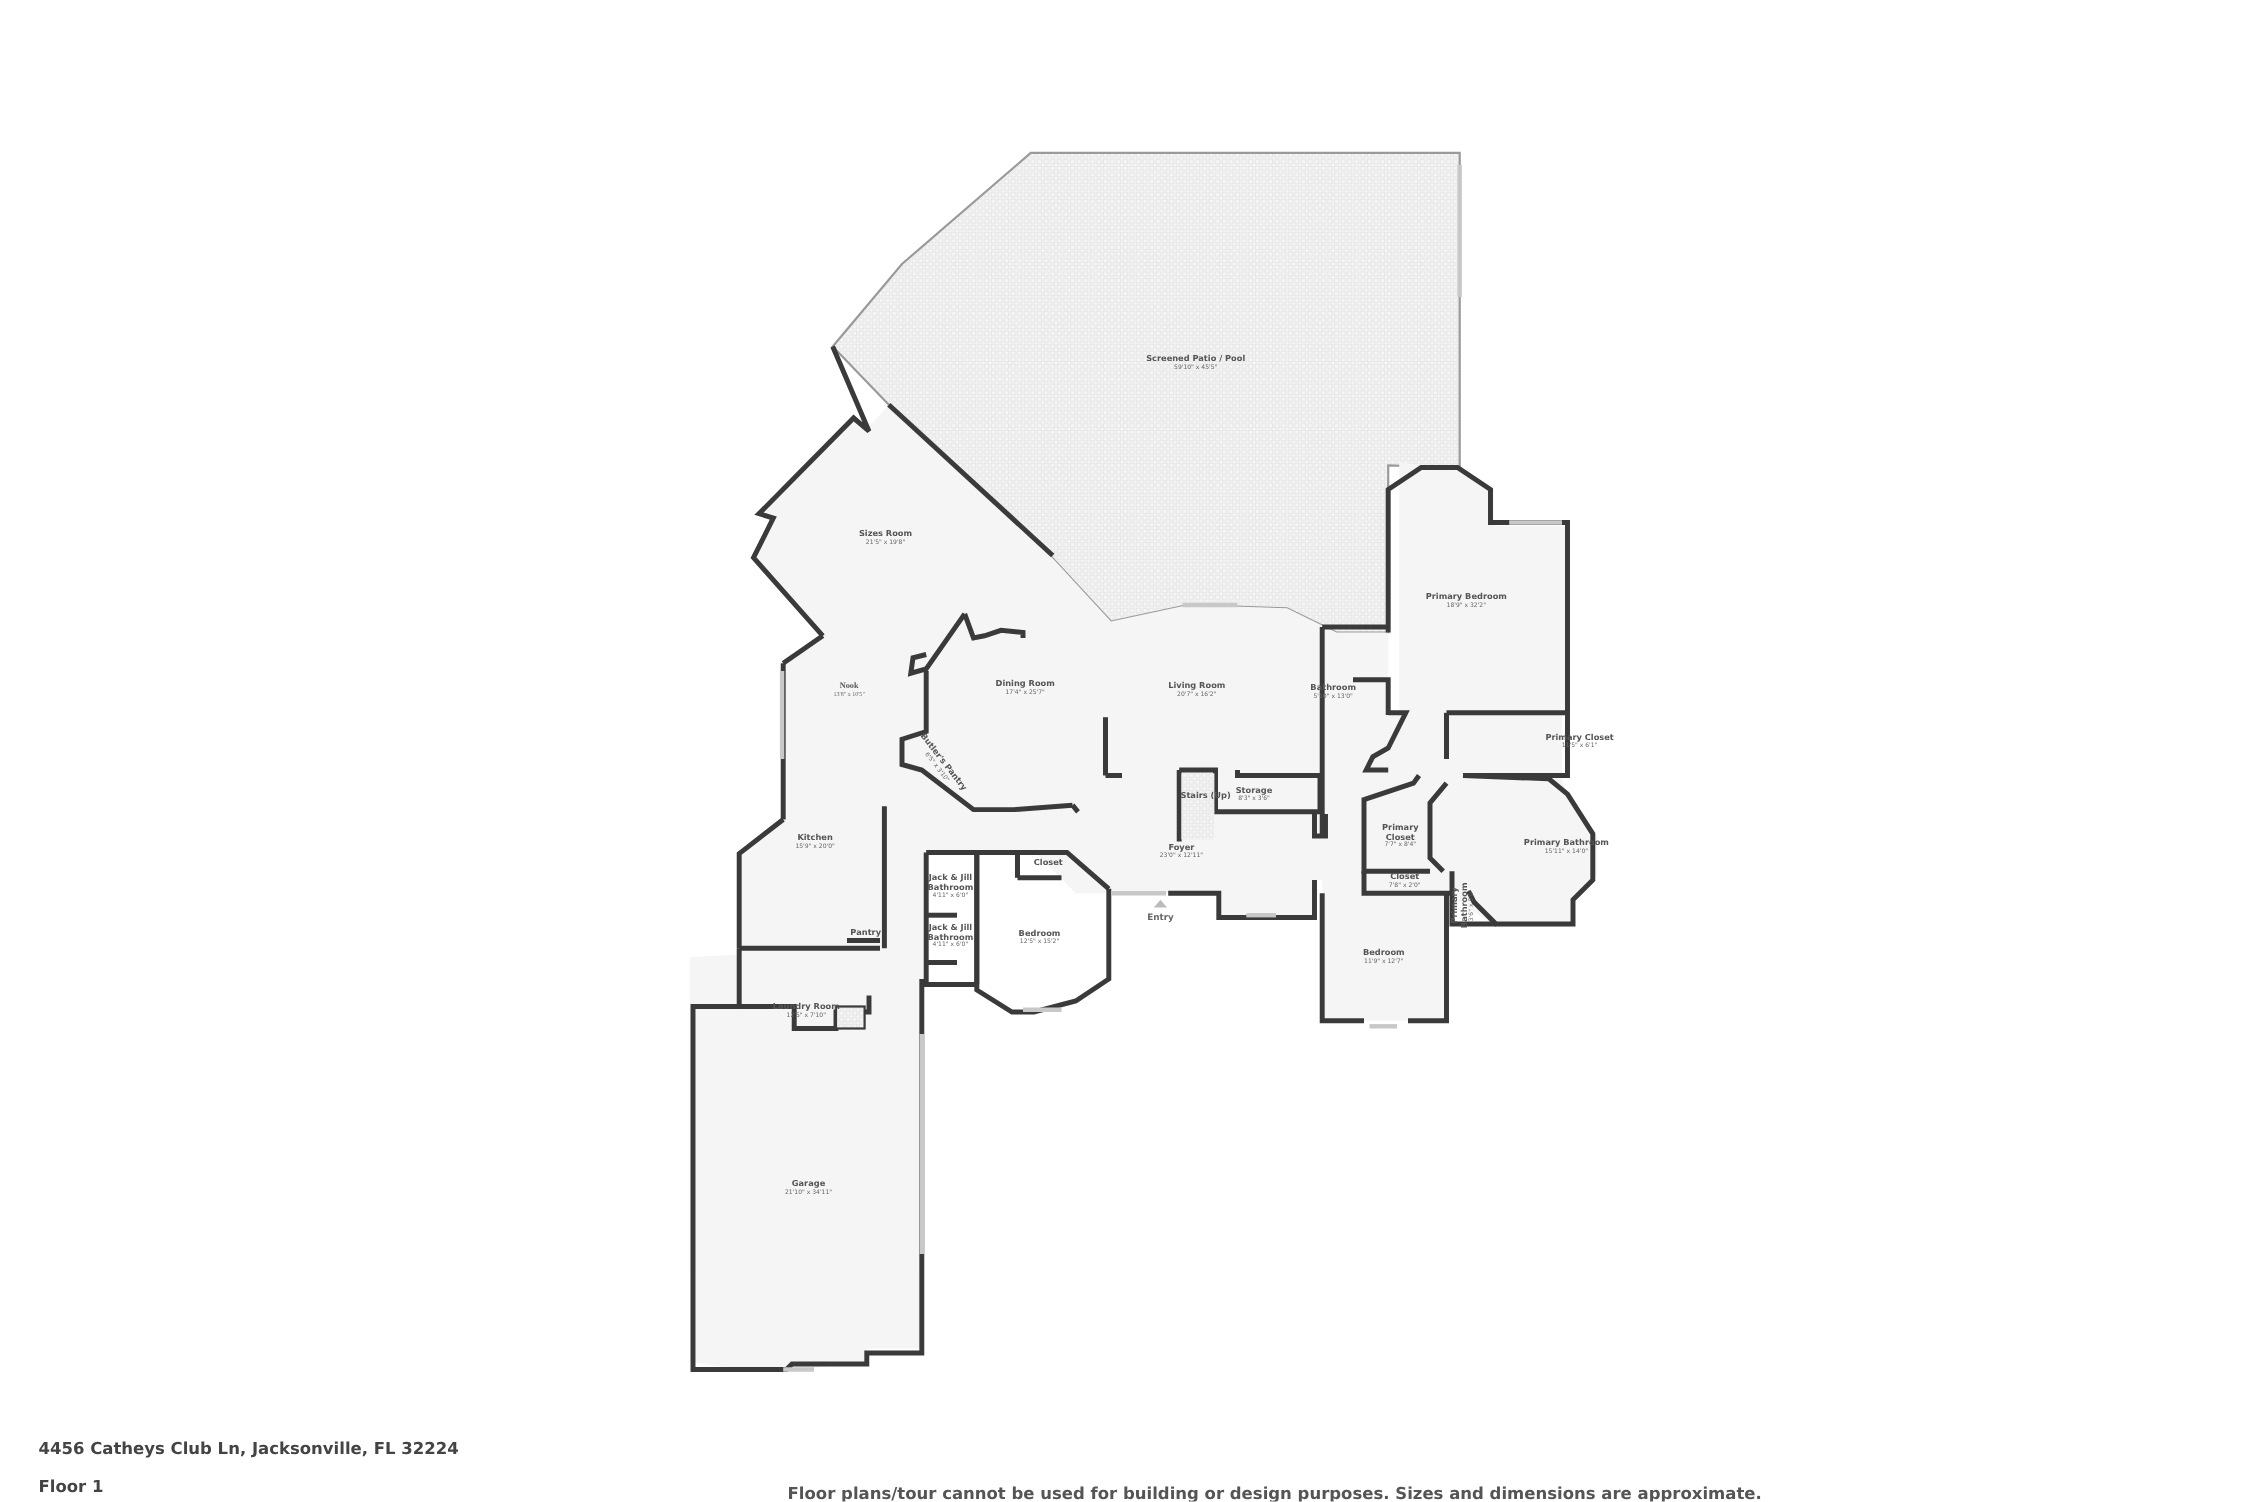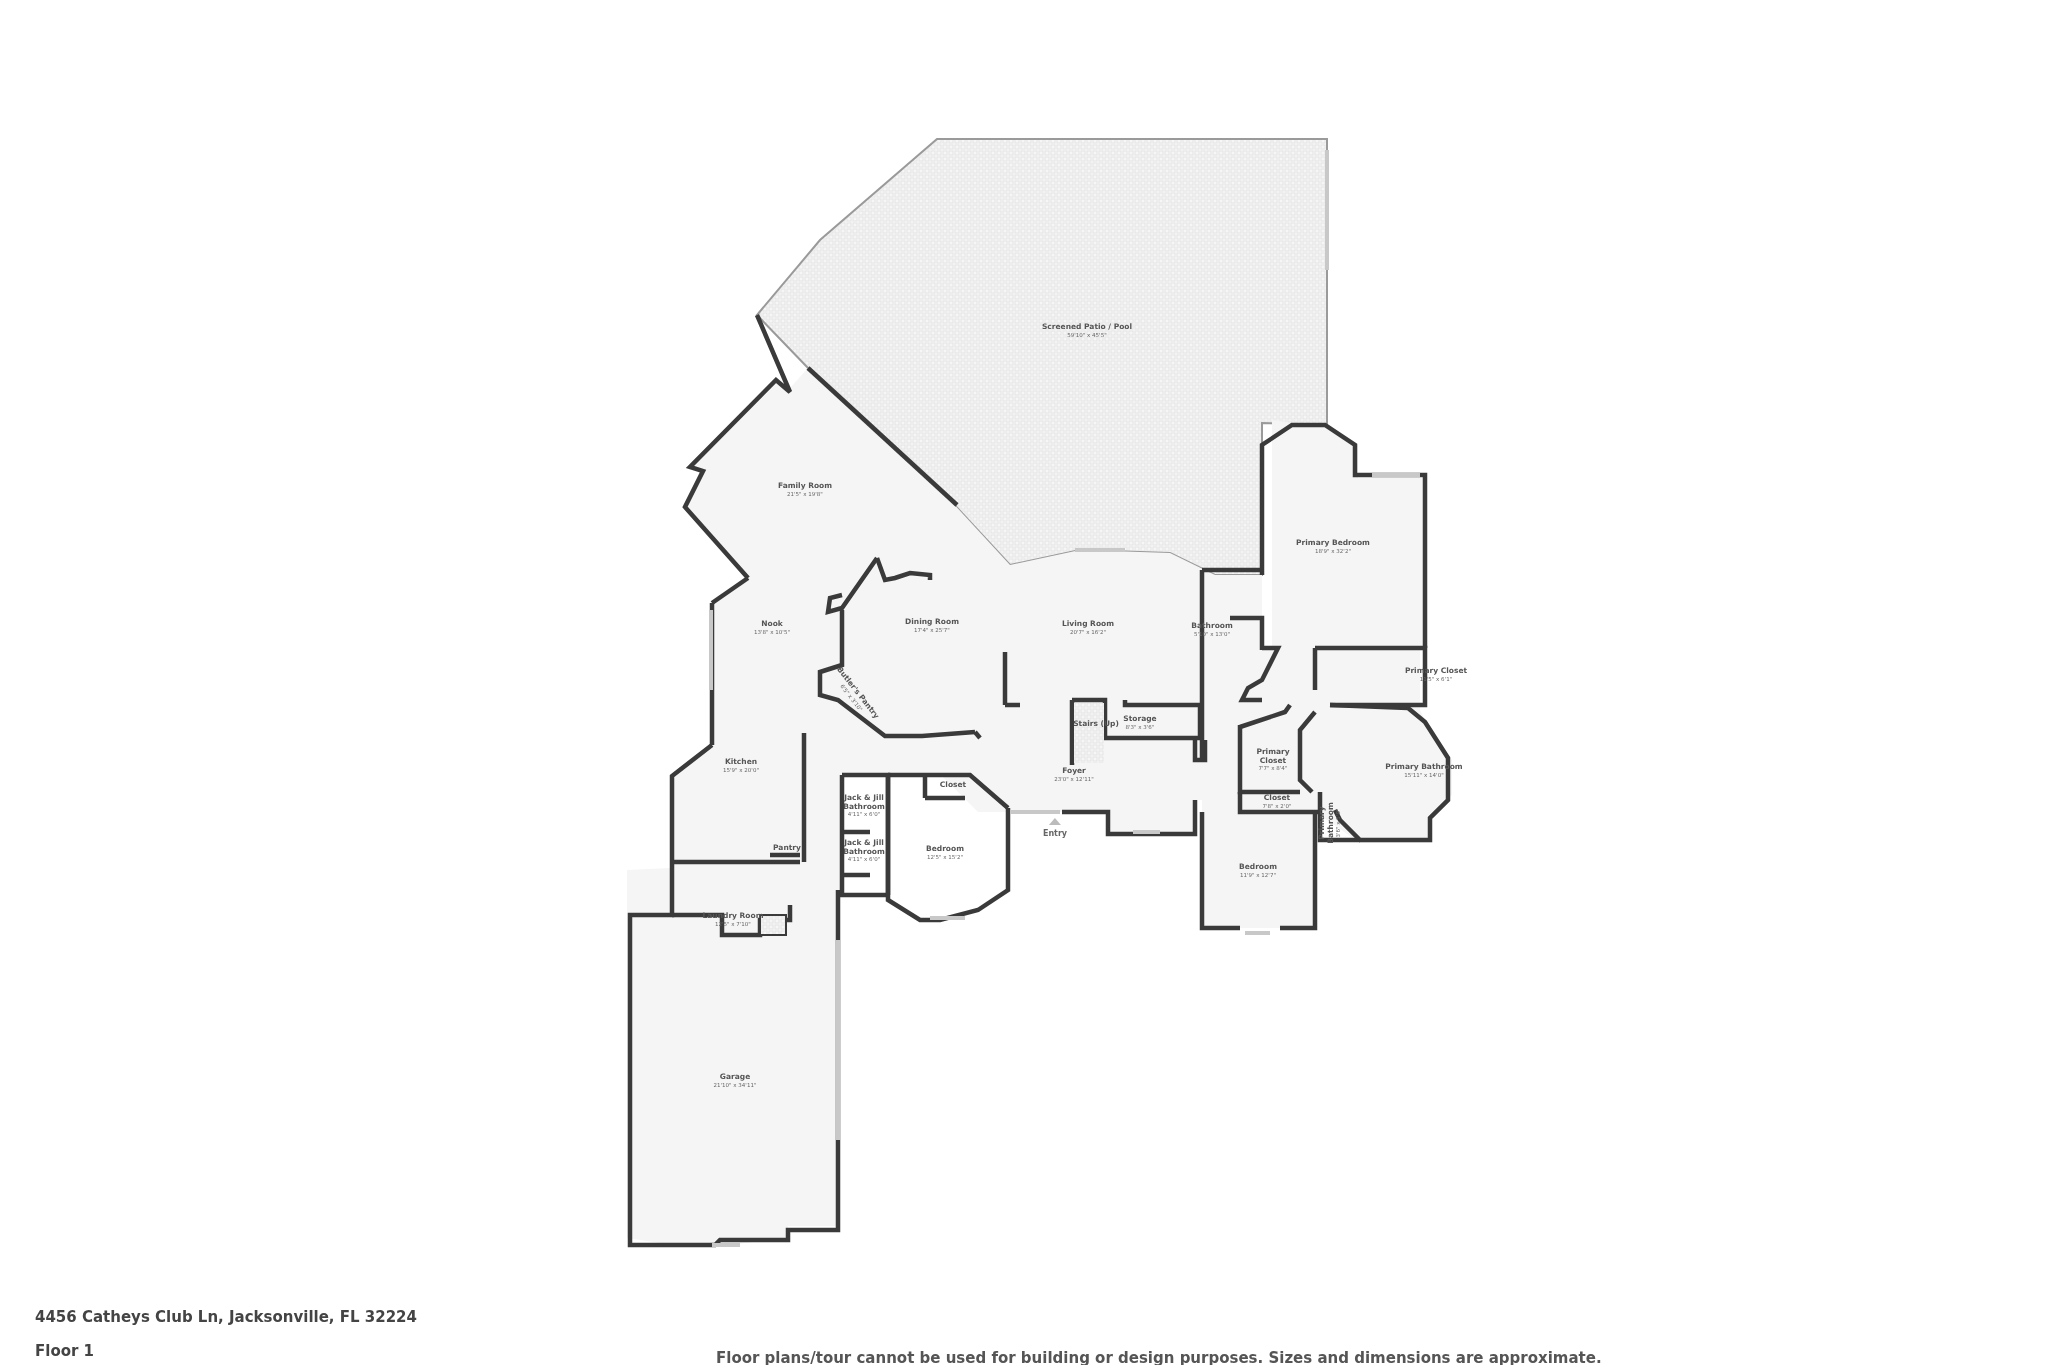--- a/index.html
+++ b/index.html
@@ -107,24 +107,24 @@
 
   <rect x="1074" y="703" width="30" height="60" fill="url(#dots)"></rect>
   <rect x="760" y="915" width="26" height="20" fill="url(#dots)" stroke="#3a3a3a" stroke-width="2"></rect>
 </svg>
 
 <div class="room-label" style="left:1087px;top:330px;">
   <span class="room-name">Screened Patio / Pool</span>
   <span class="room-dim">59'10" x 45'5"</span>
 </div>
 <div class="room-label" style="left:805px;top:489px;">
-  <span class="room-name">Family Room</span>
+  <span class="room-name">Sizes Room</span>
   <span class="room-dim">21'5" x 19'8"</span>
 </div>
-<div class="room-label" style="left:772px;top:627px;">
+<div class="room-label" style="left:772px;top:627px;font-family:Liberation Serif, serif;">
   <span class="room-name">Nook</span>
   <span class="room-dim">13'8" x 10'5"</span>
 </div>
 <div class="room-label" style="left:932px;top:625px;text-align:center;">
   <span class="room-name">Dining Room</span>
   <span class="room-dim">17'4" x 25'7"</span>
 </div>
 <div class="room-label" style="left:1088px;top:627px;">
   <span class="room-name">Living Room</span>
   <span class="room-dim">20'7" x 16'2"</span>

